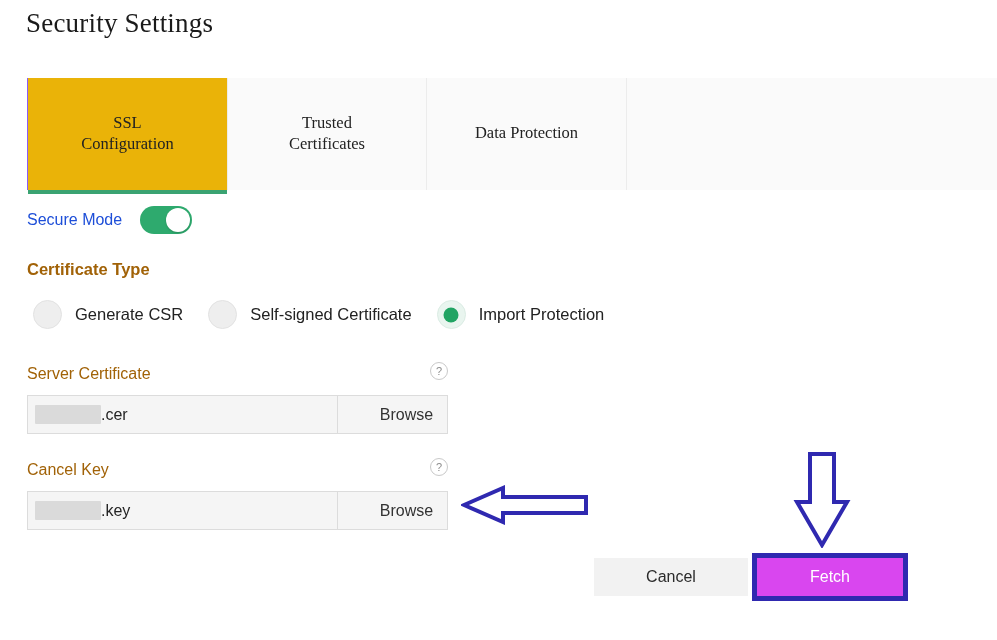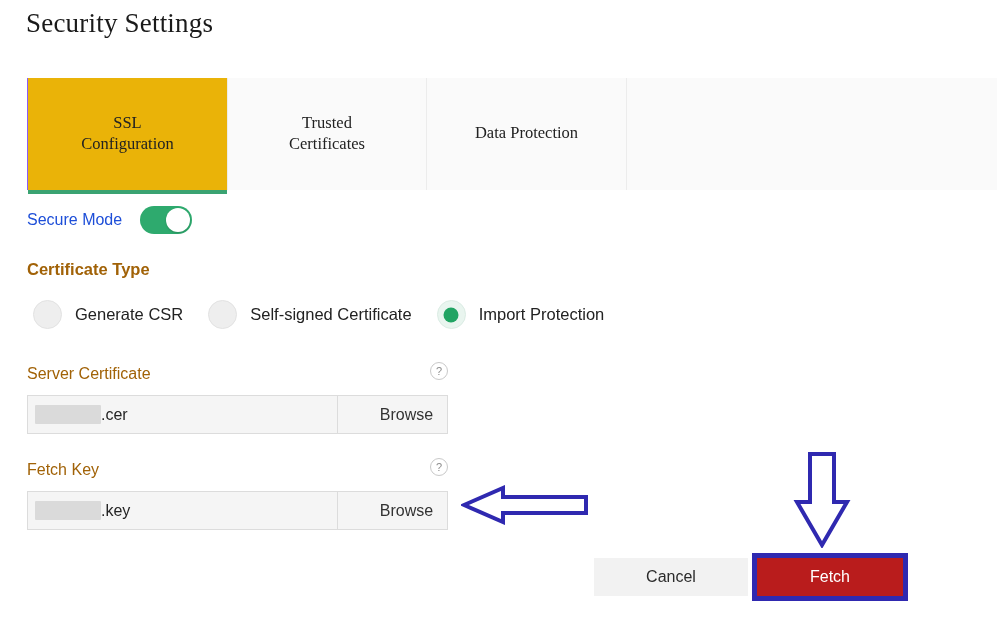--- a/index.html
+++ b/index.html
@@ -285,21 +285,21 @@
     width: 156px;
     height: 48px;
     border: 5px solid #2f29b0;
     background: #2f29b0;
     box-sizing: border-box;
   }
 
   .btn-fetch {
     width: 100%;
     height: 100%;
-    background: #b91c1c;
+    background: #d946ef;
     border: none;
     font-family: "Liberation Sans", sans-serif;
     font-size: 16px;
     color: #ffffff;
     cursor: pointer;
     display: block;
   }
 
   
   .arrow-left {
@@ -386,21 +386,21 @@
       <div class="file-value">
         <span class="redaction"></span>
         <span class="file-name">.cer</span>
       </div>
       <div class="browse-btn">Browse</div>
     </div>
   </div>
 
   <div class="field-group field-key">
     <div class="field-head">
-      <span class="field-label">Fetch Key</span>
+      <span class="field-label">Cancel Key</span>
       <span class="help-icon">?</span>
     </div>
     <div class="file-input">
       <div class="file-value">
         <span class="redaction"></span>
         <span class="file-name">.key</span>
       </div>
       <div class="browse-btn">Browse</div>
     </div>
   </div>

